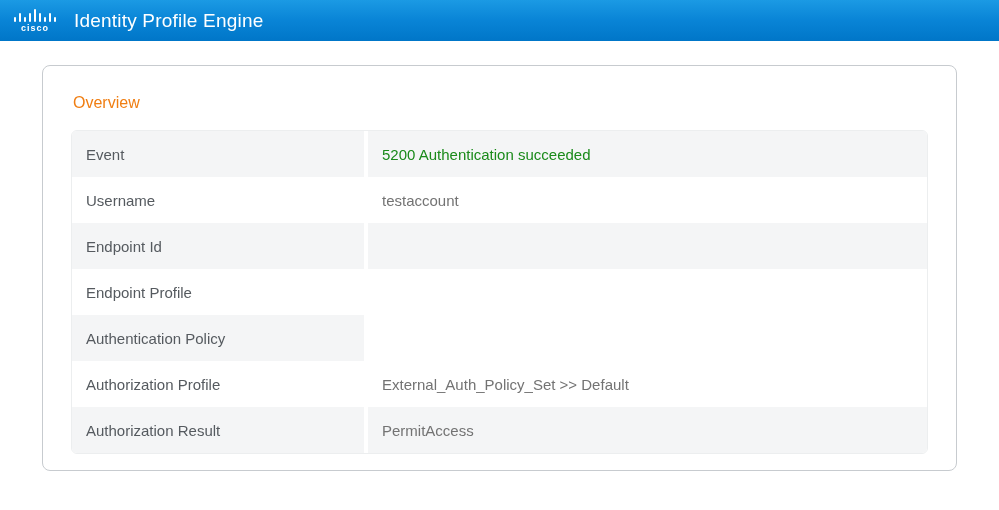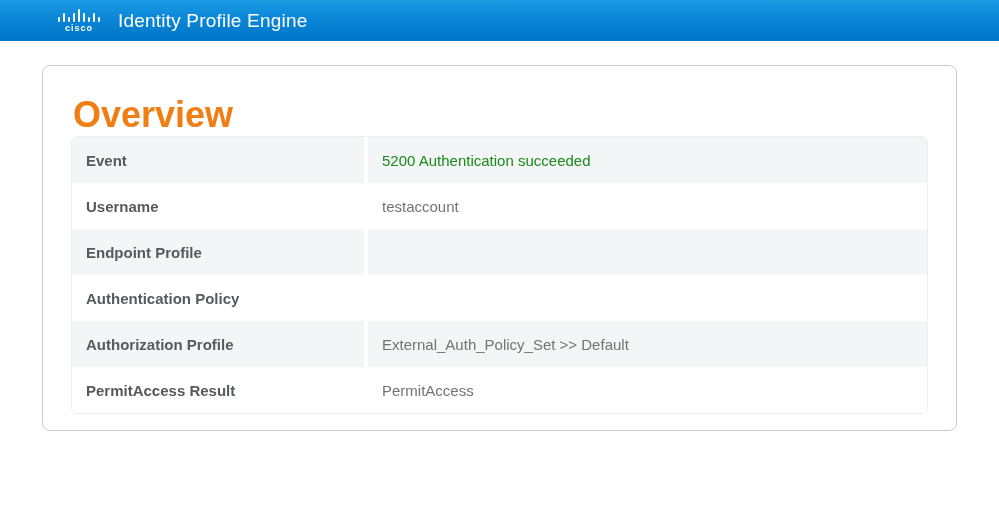--- a/index.html
+++ b/index.html
@@ -10,21 +10,20 @@
     display: flex;
     align-items: center;
     padding: 0 14px;
     color: #ffffff;
   }
   .cisco-logo {
     display: flex;
     flex-direction: column;
     align-items: center;
     margin-right: 18px;
-    margin-left: 44px;
   }
   .cisco-bars {
     display: flex;
     align-items: flex-end;
     gap: 3px;
     height: 14px;
   }
   .cisco-bars span {
     width: 2px;
     background: #fff;
@@ -42,23 +41,24 @@
     letter-spacing: 0.2px;
   }
   .panel {
     margin: 24px 42px 0 42px;
     border: 1px solid #c7cbcf;
     border-radius: 8px;
     padding: 28px 28px 16px 28px;
     background: #ffffff;
   }
   .panel-title {
-    font-size: 36px;
-    font-weight: 700;
+    font-size: 16px;
+    font-weight: 400;
     color: #f07e12;
+    margin-bottom: 18px;
     margin-left: 2px;
   }
   .detail-rows {
     border: 1px solid #eceeef;
     border-radius: 6px;
     overflow: hidden;
   }
   .row {
     display: flex;
     align-items: center;
@@ -69,21 +69,21 @@
     background: #f4f5f6;
   }
   .row:nth-child(even) .cell-label,
   .row:nth-child(even) .cell-value {
     background: #ffffff;
   }
   .cell-label {
     width: 292px;
     padding: 0 14px;
     font-size: 15px;
-    font-weight: 700;
+    font-weight: 400;
     color: #555a5f;
     margin-right: 4px;
     height: 100%;
     display: flex;
     align-items: center;
   }
   .cell-value {
     flex: 1;
     padding: 0 14px;
     font-size: 15px;
@@ -122,34 +122,38 @@
     <div class="row">
       <div class="cell-label">Event</div>
       <div class="cell-value value-success">5200 Authentication succeeded</div>
     </div>
 
     <div class="row">
       <div class="cell-label">Username</div>
       <div class="cell-value">testaccount</div>
     </div>
 
+    <div class="row">
+      <div class="cell-label">Endpoint Id</div>
+      <div class="cell-value"></div>
+    </div>
 
     <div class="row">
       <div class="cell-label">Endpoint Profile</div>
       <div class="cell-value"></div>
     </div>
 
     <div class="row">
       <div class="cell-label">Authentication Policy</div>
     </div>
 
     <div class="row">
       <div class="cell-label">Authorization Profile</div>
       <div class="cell-value">External_Auth_Policy_Set &gt;&gt; Default</div>
     </div>
 
     <div class="row">
-      <div class="cell-label">PermitAccess Result</div>
+      <div class="cell-label">Authorization Result</div>
       <div class="cell-value">PermitAccess</div>
     </div>
 
   </div>
 </div>
 
 </body></html>

